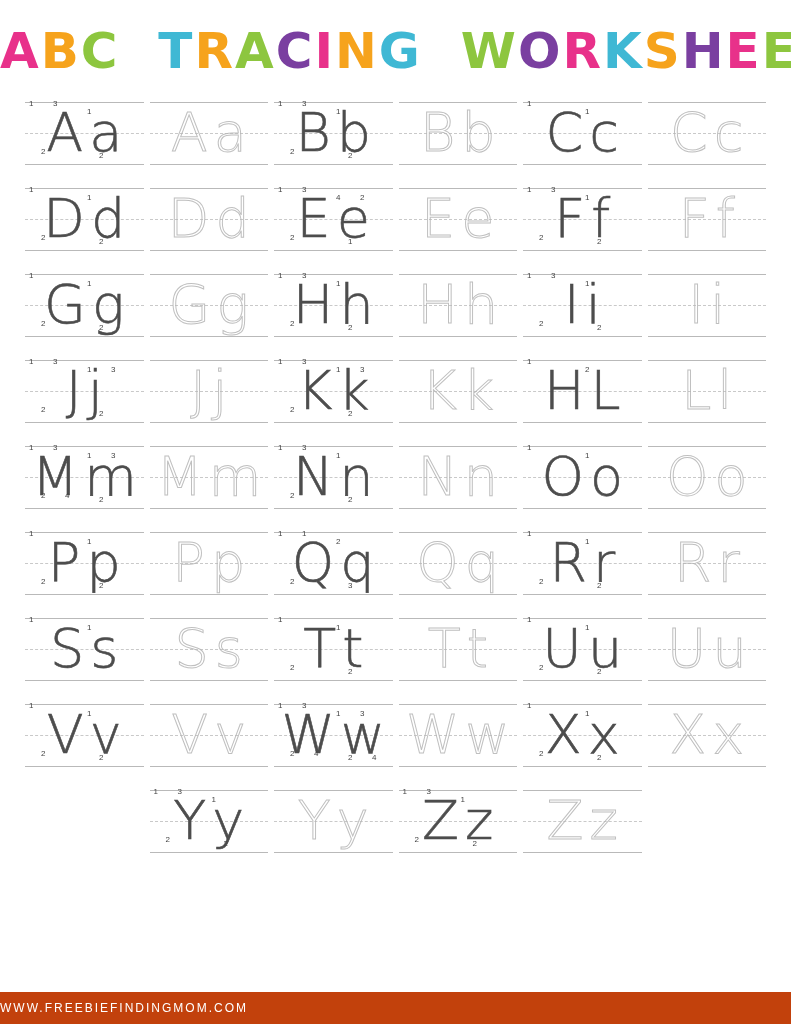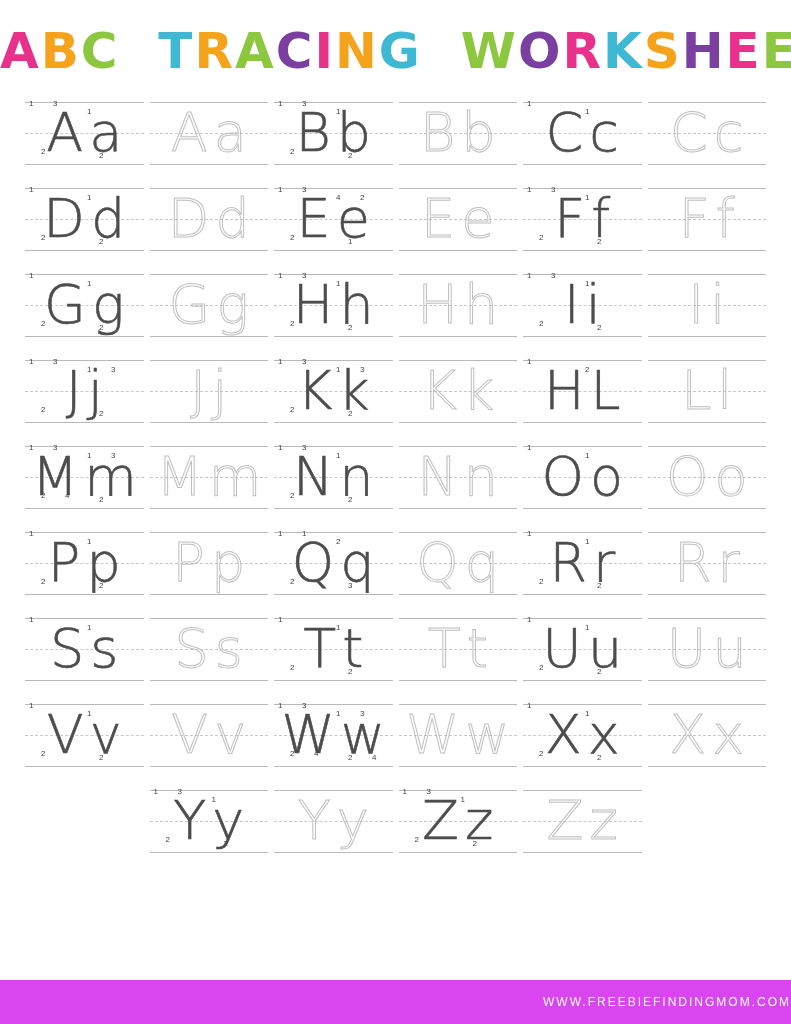--- a/index.html
+++ b/index.html
@@ -113,26 +113,26 @@
   
   .num {
     position: absolute;
     font-family: "Liberation Sans", sans-serif;
     font-size: 8px;
     color: #444;
     line-height: 1;
   }
   
   .footer {
-    height: 44px;
-    background: #d946ef;
+    height: 32px;
+    background: #c2410c;
     color: #ffffff;
     display: flex;
     align-items: center;
-    justify-content: flex-end;
+    justify-content: flex-start;
     font-size: 12px;
     letter-spacing: 2px;
     font-family: "Liberation Sans", sans-serif;
   }
   .footer-pad {
     height: 14px;
     background: #ffffff;
   }
 </style>
 </head>

